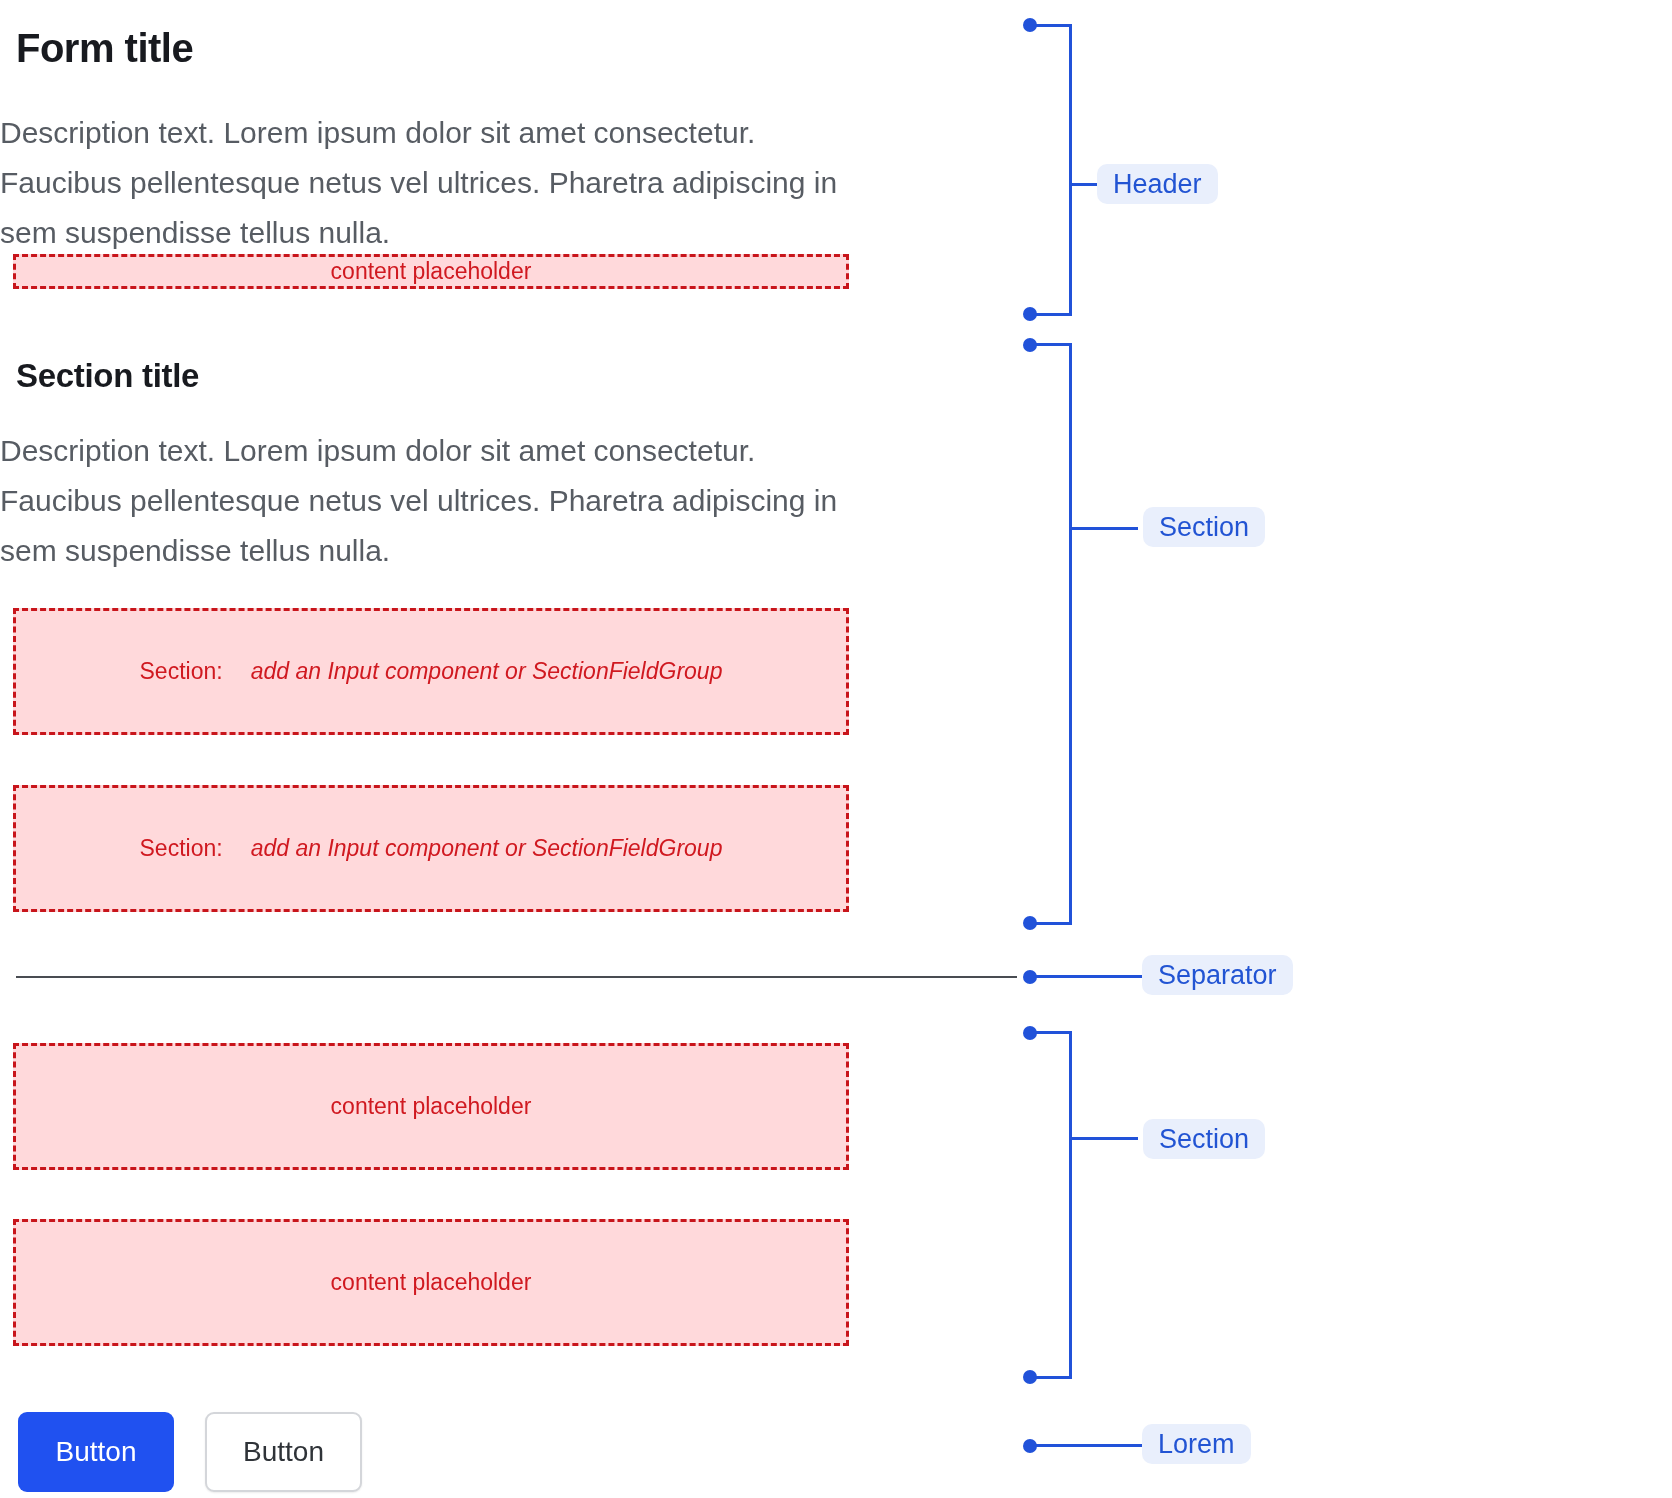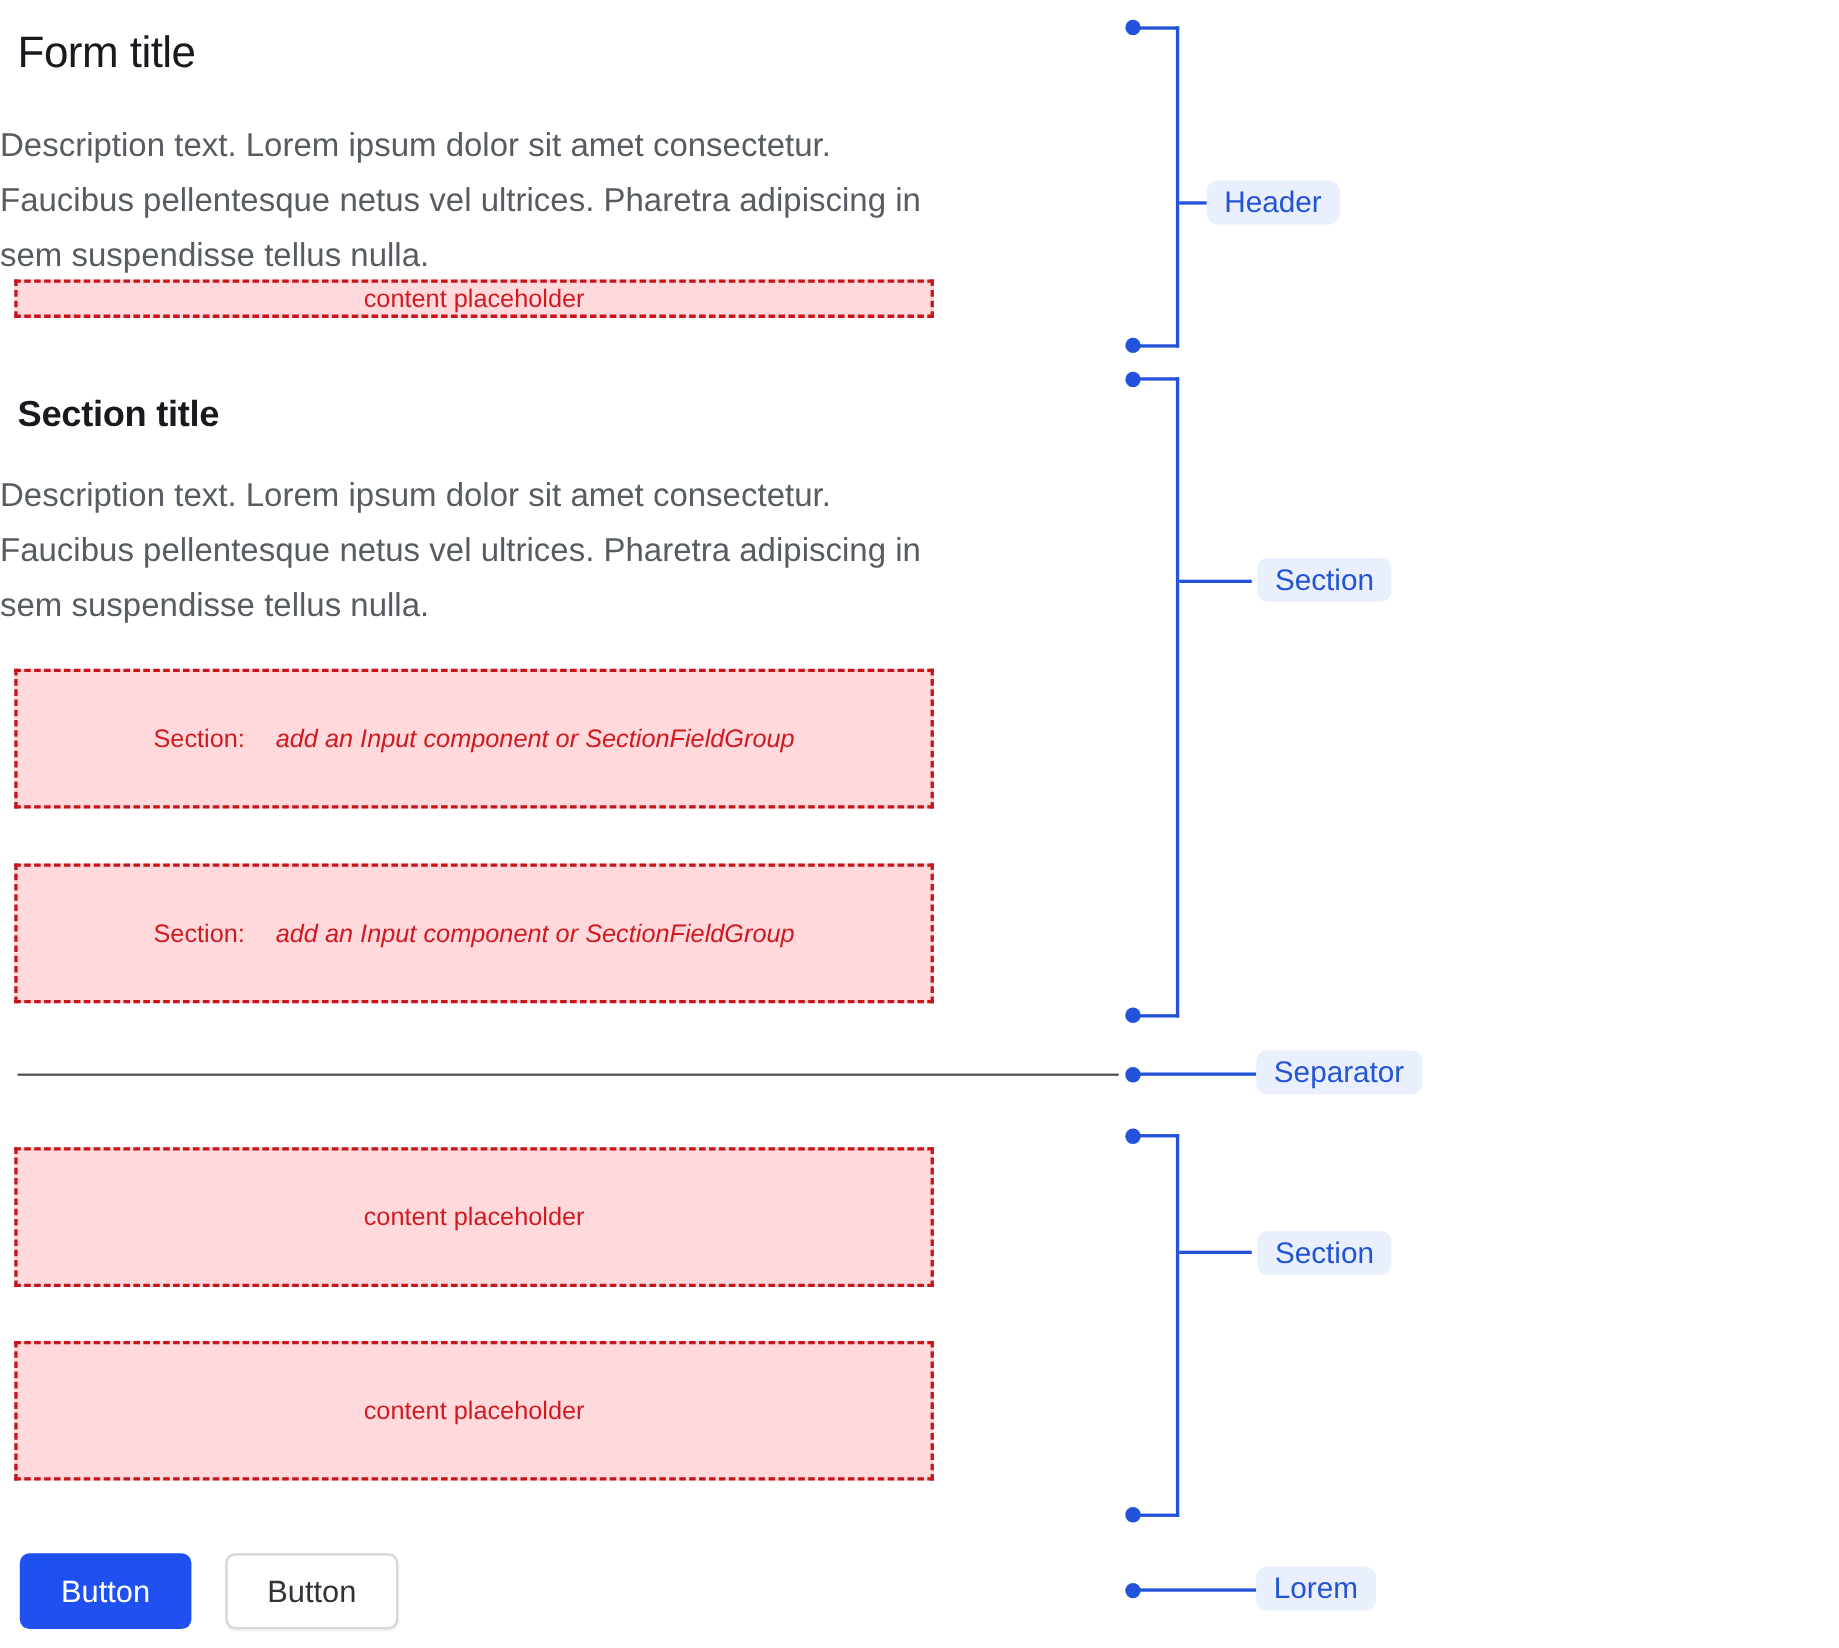--- a/index.html
+++ b/index.html
@@ -19,21 +19,21 @@
     --secondary-button-text:#2f3338;
   }
   html,body{margin:0;padding:0;background:#fff;}
   #canvas{
     position:relative;width:1672px;height:1498px;background:#fff;overflow:hidden;
     font-family:"Liberation Sans",sans-serif;
   }
   .abs{position:absolute;}
 
   .form-title{
-    left:16px;top:24px;font-size:40px;line-height:48px;font-weight:400;
+    left:16px;top:24px;font-size:40px;line-height:48px;font-weight:700;
     letter-spacing:-0.5px;color:var(--title-text);
   }
   .section-title{
     left:16px;top:356px;font-size:33px;line-height:40px;font-weight:700;
     letter-spacing:-0.3px;color:var(--title-text);
   }
   .description{
     left:0;width:980px;font-size:30px;line-height:50px;color:var(--description-text);
   }
   .desc-1{top:108px;}
@@ -52,21 +52,21 @@
   .ph-sec-2{top:785px;height:127px;}
   .ph-content-1{top:1043px;height:127px;}
   .ph-content-2{top:1219px;height:127px;}
   .ph-rest{margin-left:28px;font-style:italic;}
 
   .separator-line{
     left:16px;top:976px;width:1001px;height:2px;background:var(--separator);
   }
 
   .btn{
-    top:1412px;height:69px;box-sizing:border-box;border-radius:9px;
+    top:1412px;height:80px;box-sizing:border-box;border-radius:9px;
     display:flex;align-items:center;justify-content:center;
     font-size:28px;font-weight:500;cursor:pointer;border:none;
     font-family:"Liberation Sans",sans-serif;
   }
   .btn-primary{
     left:18px;width:156px;background:var(--primary-button-bg);color:var(--primary-button-text);
   }
   .btn-secondary{
     left:205px;width:157px;background:var(--secondary-button-bg);
     border:2px solid var(--secondary-button-border);color:var(--secondary-button-text);

